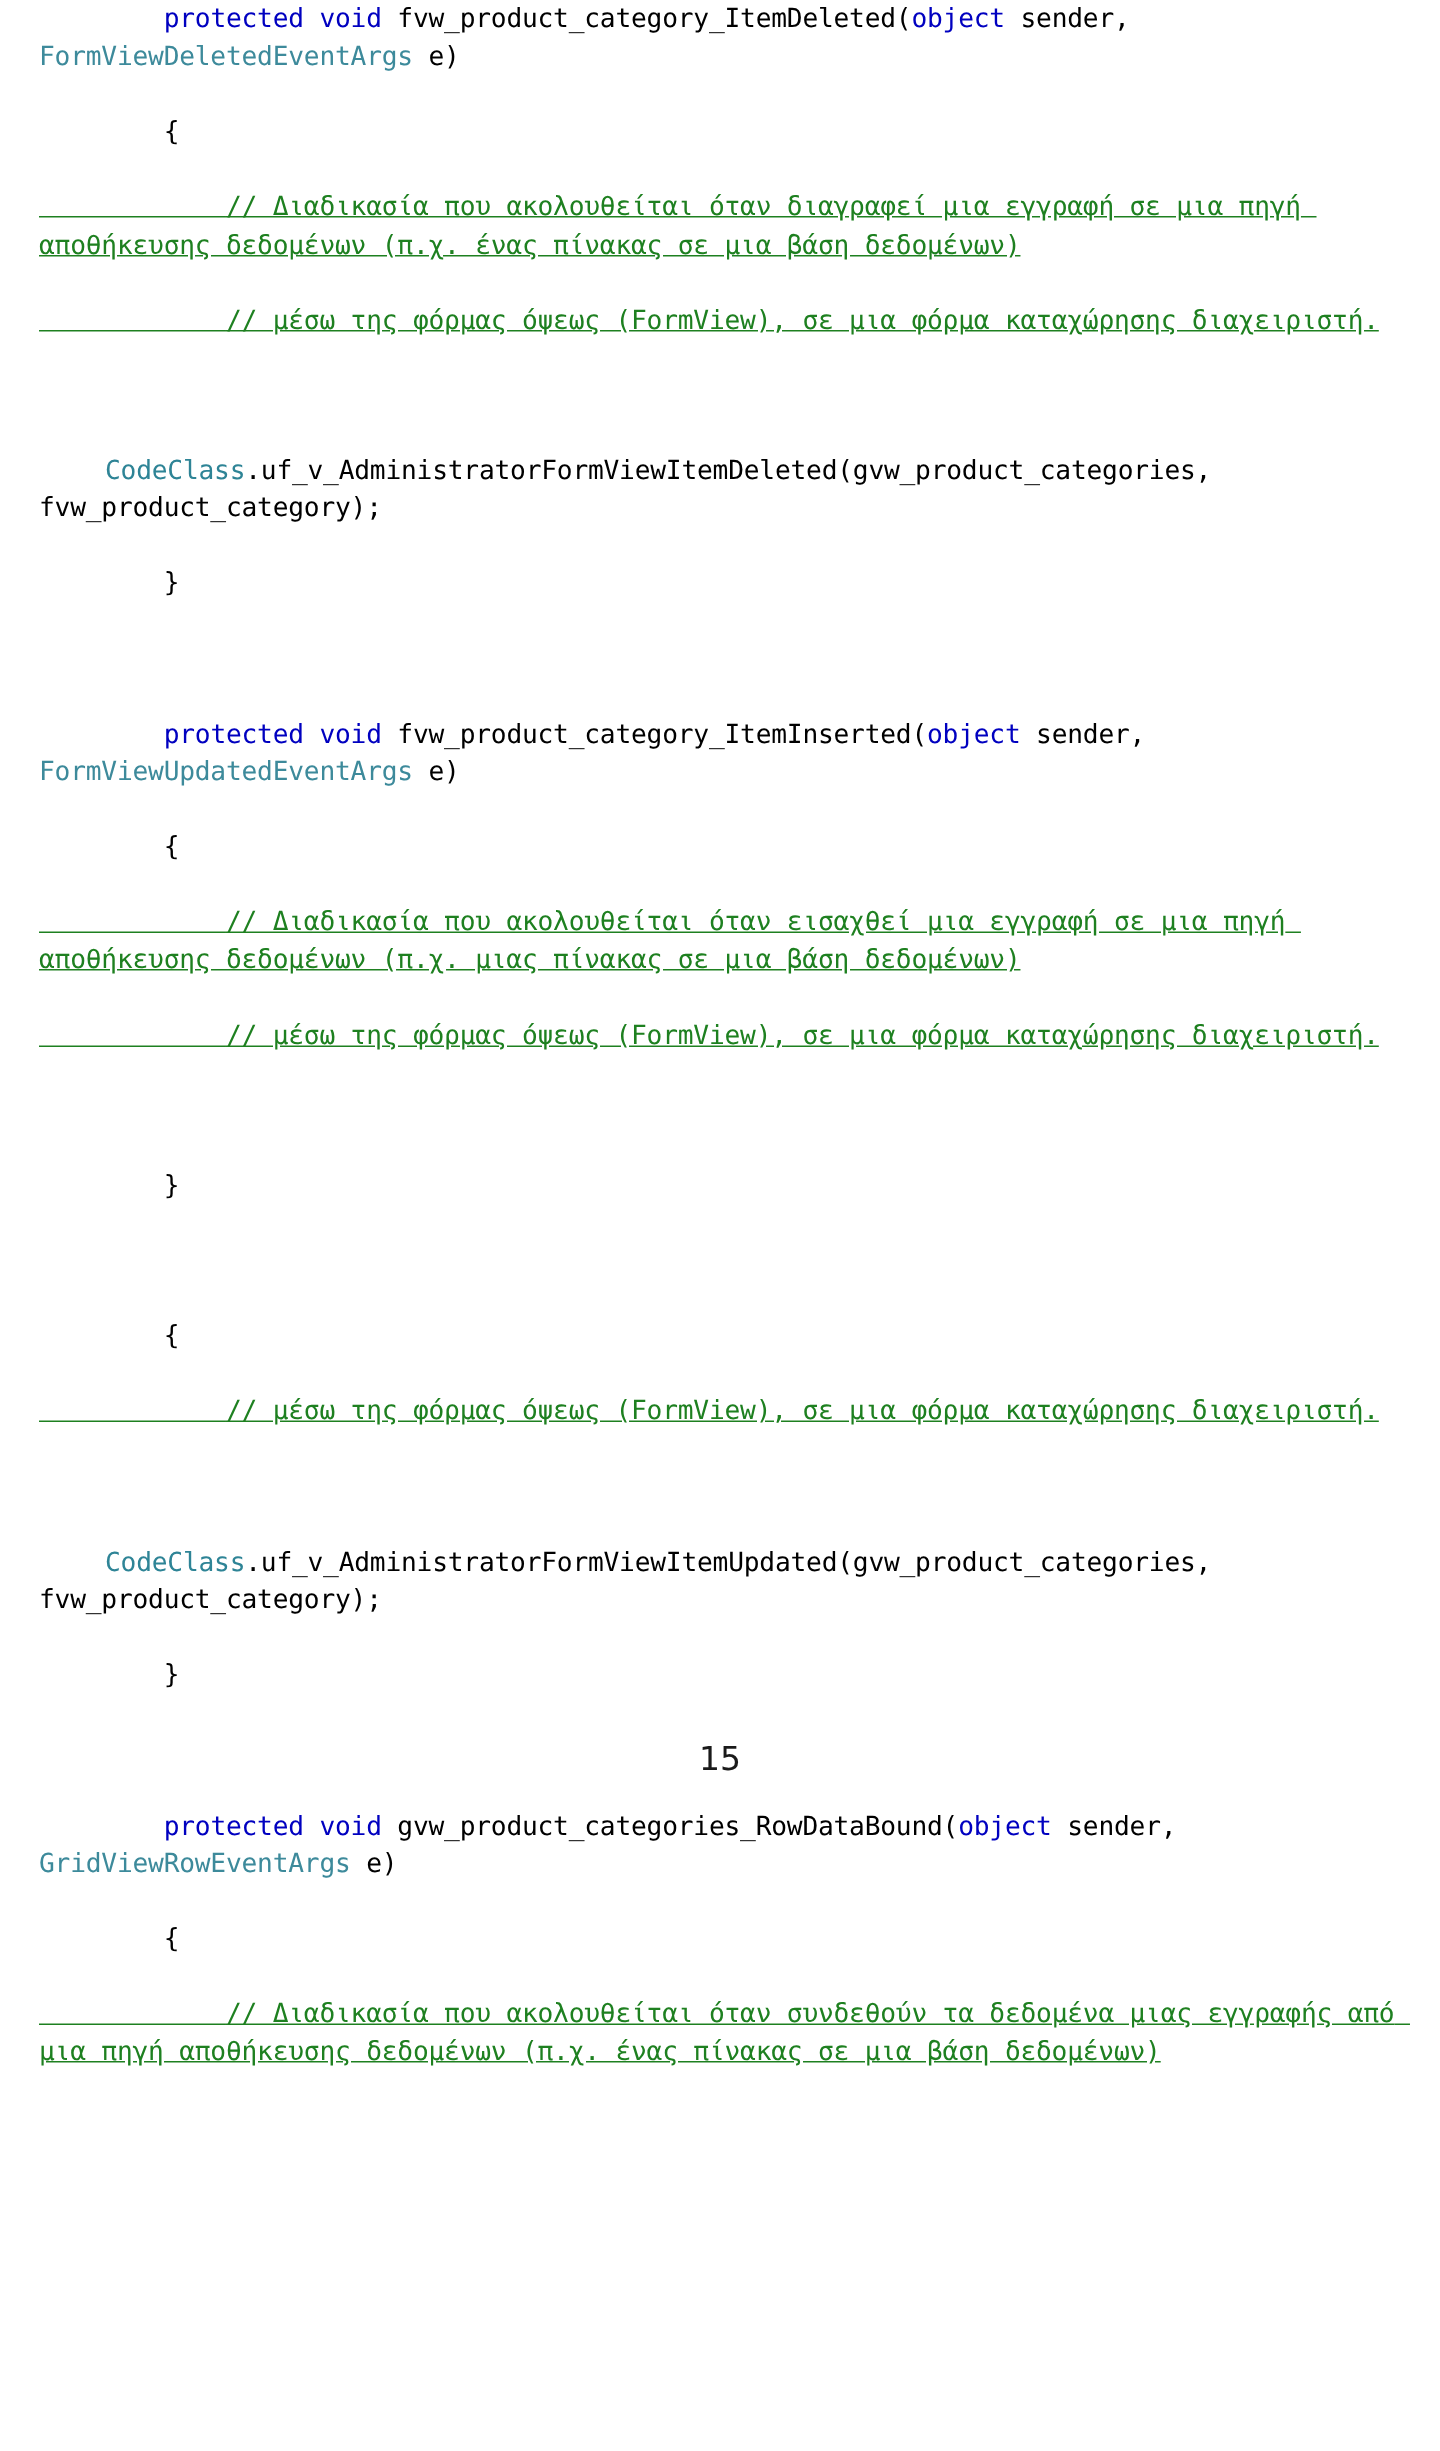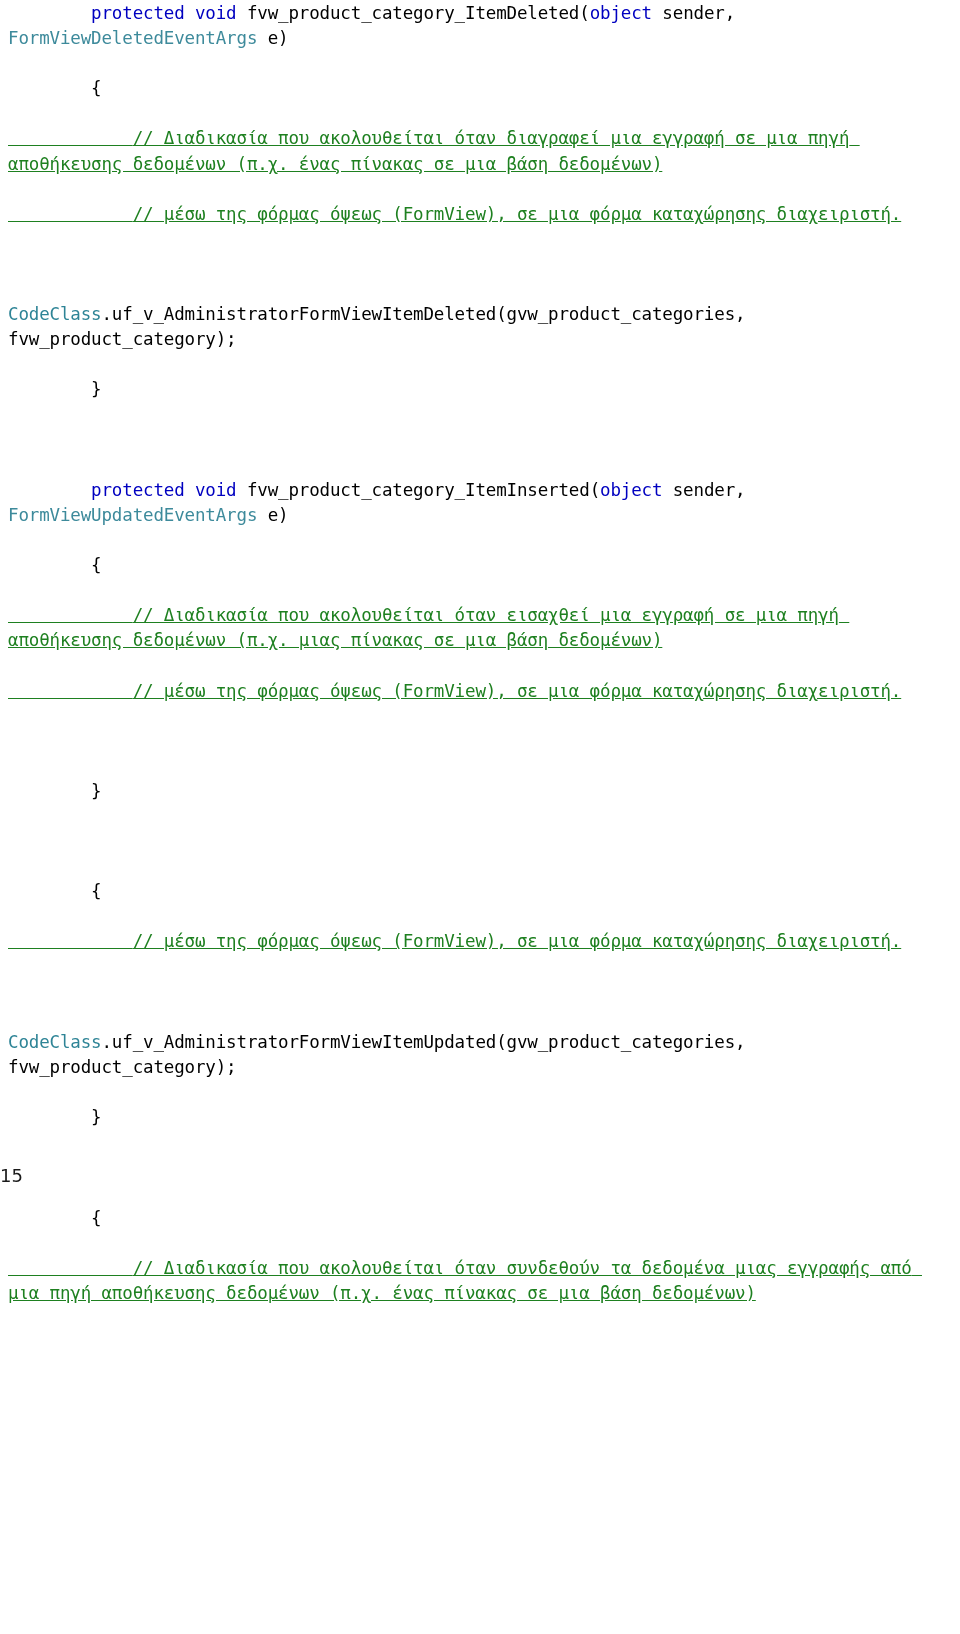--- a/index.html
+++ b/index.html
@@ -12,50 +12,50 @@
     height: 1634px;
     position: relative;
     font-family: "DejaVu Sans Mono", monospace;
     overflow: hidden;
   }
   .page {
     position: relative;
     width: 960px;
     height: 1206px;
     box-sizing: border-box;
-    padding: 0 8px;
+    padding: 0 26px;
   }
   .code-block {
     font-family: "DejaVu Sans Mono", monospace;
     font-size: 17.5px;
     line-height: 25.1px;
     color: #000000;
     white-space: pre-wrap;
     word-break: normal;
     letter-spacing: -0.15px;
     padding-top: 1px;
   }
   .ln {
     display: block;
     min-height: 25.1px;
   }
   .kw    { color: #0000C0; }
   .type  { color: #3D8A9B; }
-  .cls   { color: #2E8496; }
+  .cls   { color: #2E8496; margin-left: 44px; }
   .cmt   { color: #1E8020; text-decoration: underline; }
   .plain { color: #000000; }
 
   .page-number {
     position: absolute;
     left: 0;
     right: 0;
     bottom: 20px;
-    text-align: left;
+    text-align: center;
     font-family: "DejaVu Sans", sans-serif;
-    font-size: 18px;
+    font-size: 22px;
     color: #1a1a1a;
   }
 </style>
 </head>
 <body>
 
 <div class="page">
 
   <div class="code-block" id="code-listing"><span class="ln"><span class="plain">        </span><span class="kw">protected void </span><span class="plain">fvw_product_category_ItemDeleted(</span><span class="kw">object</span><span class="plain"> sender, </span><span class="type">FormViewDeletedEventArgs</span><span class="plain"> e)</span></span>
 <span class="ln"><span class="plain">        {</span></span>
@@ -71,20 +71,21 @@
 <span class="ln"><span class="cmt">            // μέσω της φόρμας όψεως (FormView), σε μια φόρμα καταχώρησης διαχειριστή.</span></span>
 <span class="ln"><span class="plain"></span></span>
 <span class="ln"><span class="plain">        }</span></span>
 <span class="ln"><span class="plain"></span></span>
 <span class="ln"><span class="plain">        {</span></span>
 <span class="ln"><span class="cmt">            // μέσω της φόρμας όψεως (FormView), σε μια φόρμα καταχώρησης διαχειριστή.</span></span>
 <span class="ln"><span class="plain"></span></span>
 <span class="ln"><span class="cls">CodeClass</span><span class="plain">.uf_v_AdministratorFormViewItemUpdated(gvw_product_categories, fvw_product_category);</span></span>
 <span class="ln"><span class="plain">        }</span></span>
 <span class="ln"><span class="plain"></span></span>
+<span class="ln"><span class="plain">        </span><span class="kw">protected void </span><span class="plain">gvw_product_categories_RowDataBound(</span><span class="kw">object</span><span class="plain"> sender, </span><span class="type">GridViewRowEventArgs</span><span class="plain"> e)</span></span>
 <span class="ln"><span class="plain">        {</span></span>
 <span class="ln"><span class="cmt">            // Διαδικασία που ακολουθείται όταν συνδεθούν τα δεδομένα μιας εγγραφής από μια πηγή αποθήκευσης δεδομένων (π.χ. ένας πίνακας σε μια βάση δεδομένων)</span></span>
 <span class="ln"></span>
 
 
 
 
 
 
 

